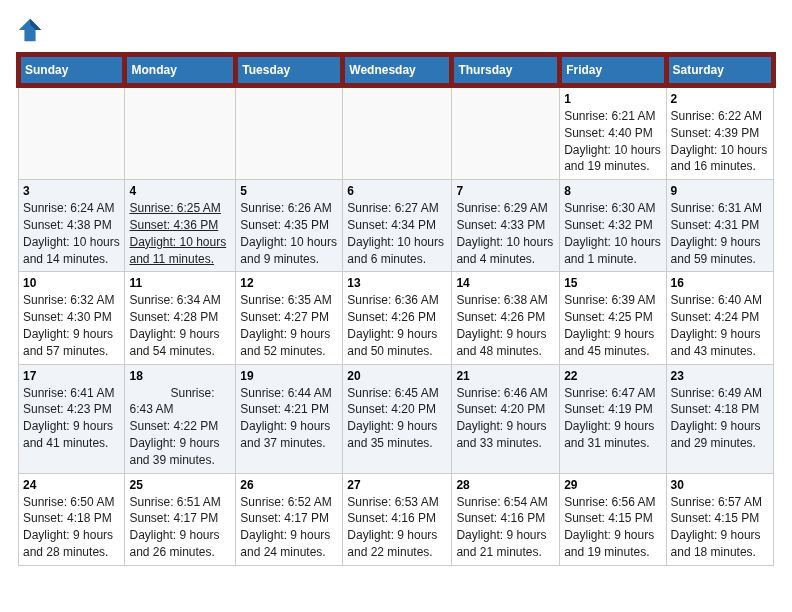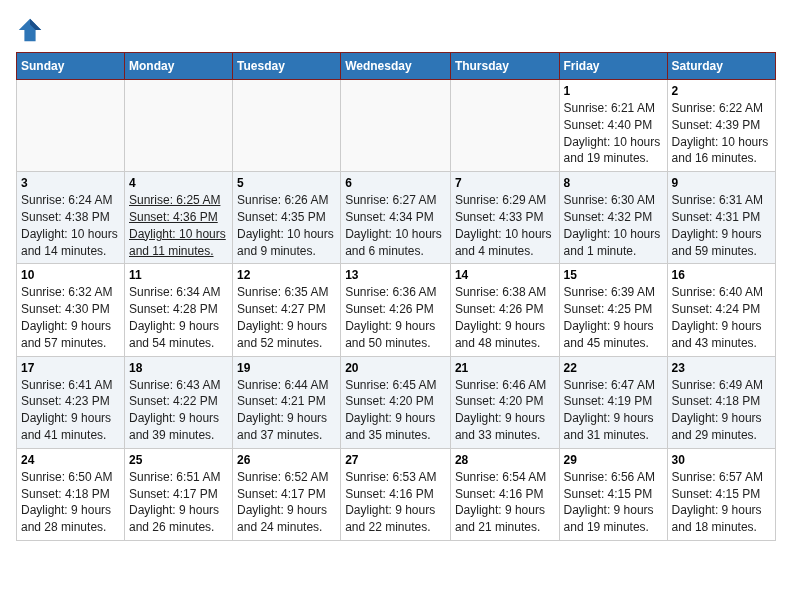--- a/index.html
+++ b/index.html
@@ -50,21 +50,21 @@
       border-collapse: collapse;
       font-size: 11px;
     }
     .calendar-table thead tr th {
       background-color: #2e75b6;
       color: #fff;
       padding: 6px 4px;
       text-align: left;
       font-size: 12px;
       font-weight: bold;
-      border: 1px solid #7f1d1d;
+      border: 5px solid #7f1d1d;
     }
     .calendar-table tbody tr td {
       border: 1px solid #ccc;
       vertical-align: top;
       padding: 4px;
       min-height: 70px;
       height: 80px;
       width: 113px;
       background: #fff;
     }
@@ -181,21 +181,21 @@
 Sunset: 4:25 PM
 Daylight: 9 hours and 45 minutes.</span></td>
           <td><span class="day-number">16</span><span class="day-info" style="white-space: pre-line;">Sunrise: 6:40 AM
 Sunset: 4:24 PM
 Daylight: 9 hours and 43 minutes.</span></td>
         </tr>
         <tr>
           <td><span class="day-number">17</span><span class="day-info" style="white-space: pre-line;">Sunrise: 6:41 AM
 Sunset: 4:23 PM
 Daylight: 9 hours and 41 minutes.</span></td>
-          <td><span class="day-number">18</span><span class="day-info" style="white-space: pre-line;">Sunrise: 6:43 AM
+          <td><span class="day-number">18</span><span class="day-info" style="white-space: pre-line; margin-left: 41px;">Sunrise: 6:43 AM
 Sunset: 4:22 PM
 Daylight: 9 hours and 39 minutes.</span></td>
           <td><span class="day-number">19</span><span class="day-info" style="white-space: pre-line;">Sunrise: 6:44 AM
 Sunset: 4:21 PM
 Daylight: 9 hours and 37 minutes.</span></td>
           <td><span class="day-number">20</span><span class="day-info" style="white-space: pre-line;">Sunrise: 6:45 AM
 Sunset: 4:20 PM
 Daylight: 9 hours and 35 minutes.</span></td>
           <td><span class="day-number">21</span><span class="day-info" style="white-space: pre-line;">Sunrise: 6:46 AM
 Sunset: 4:20 PM

